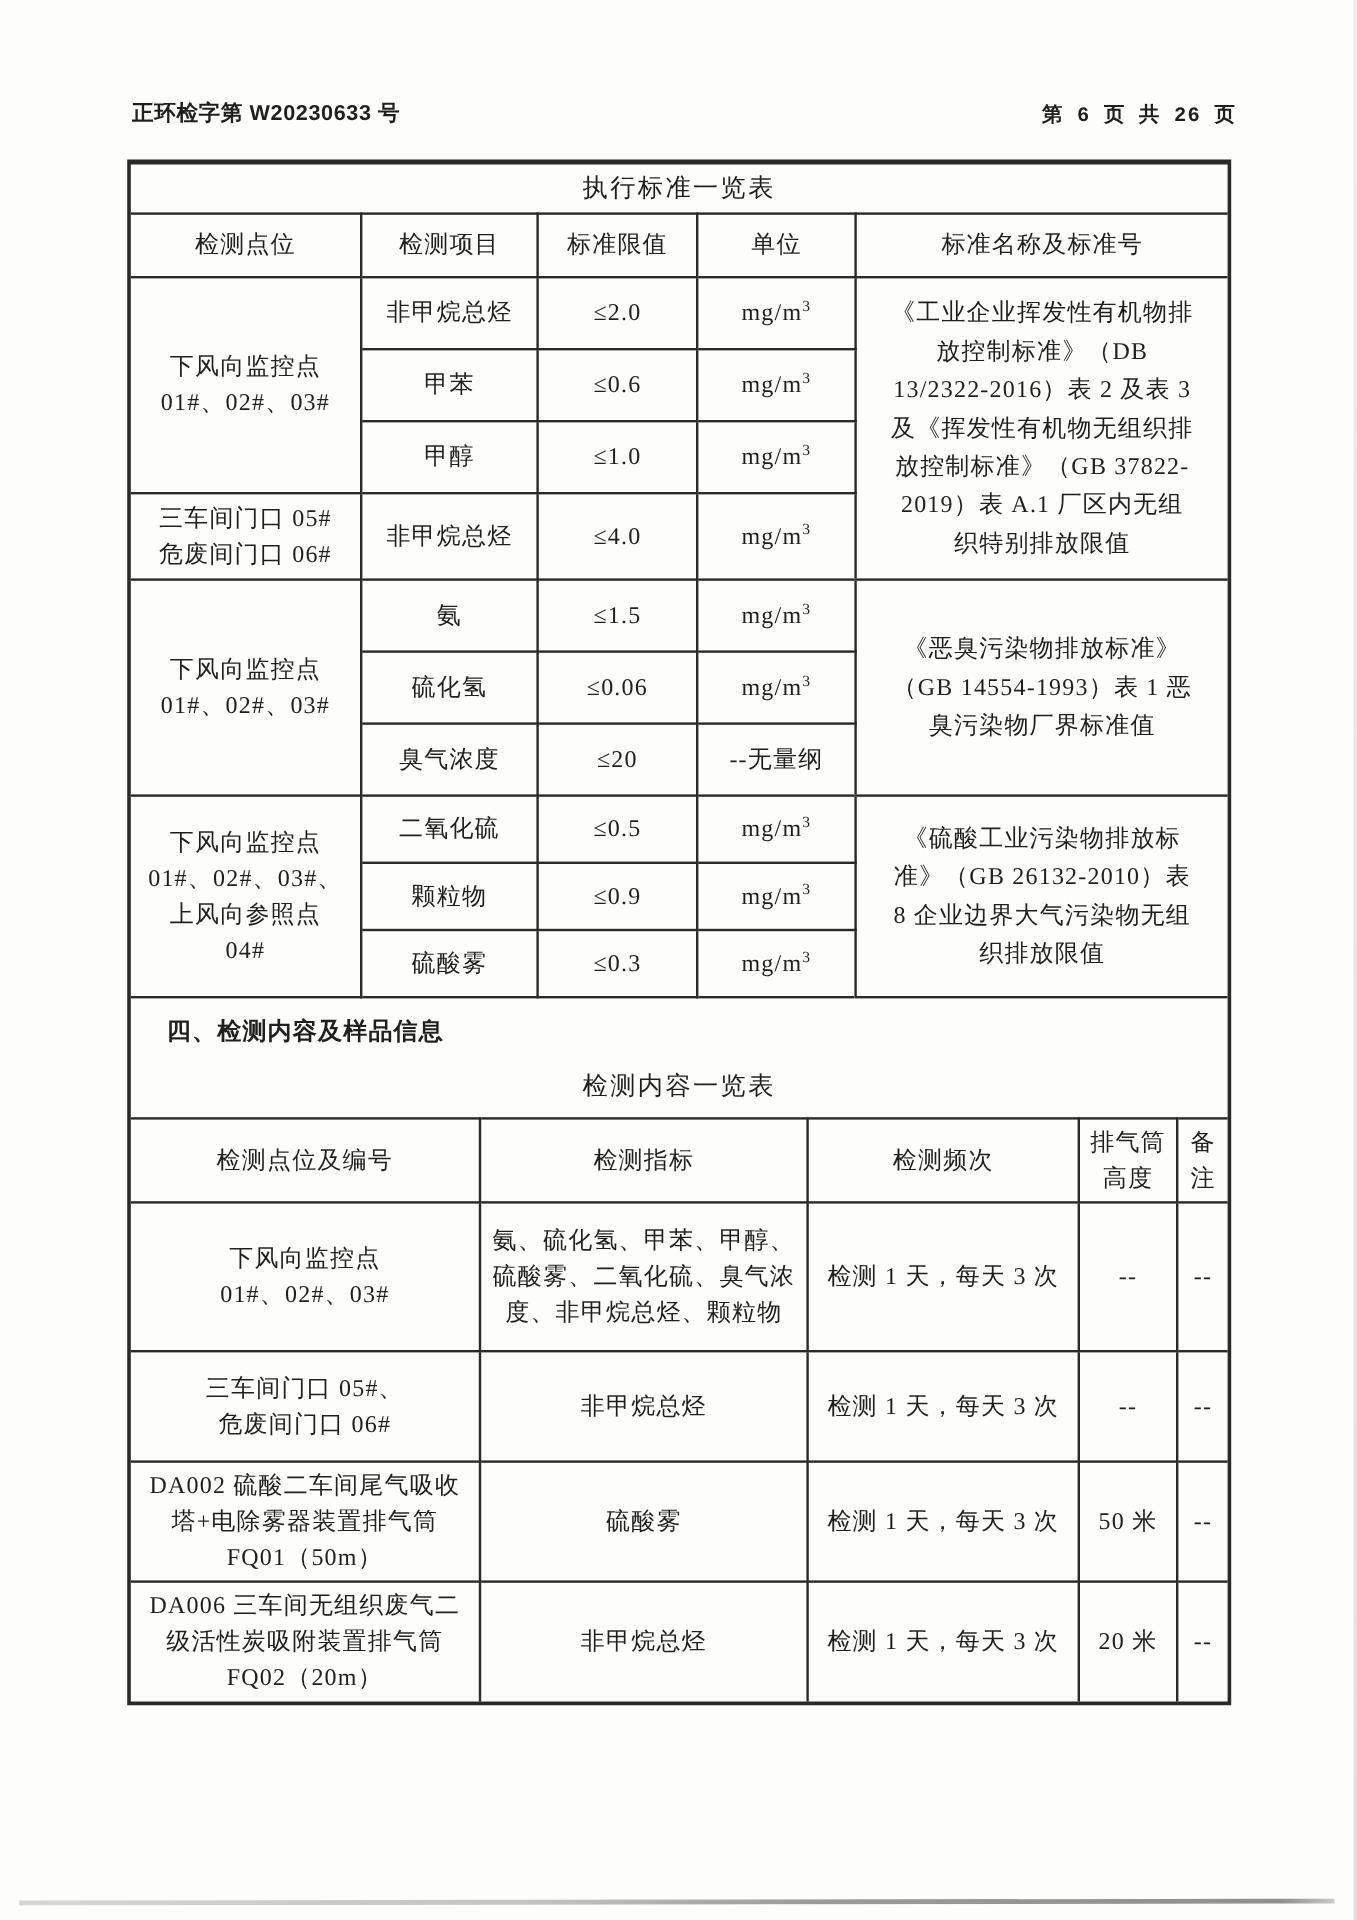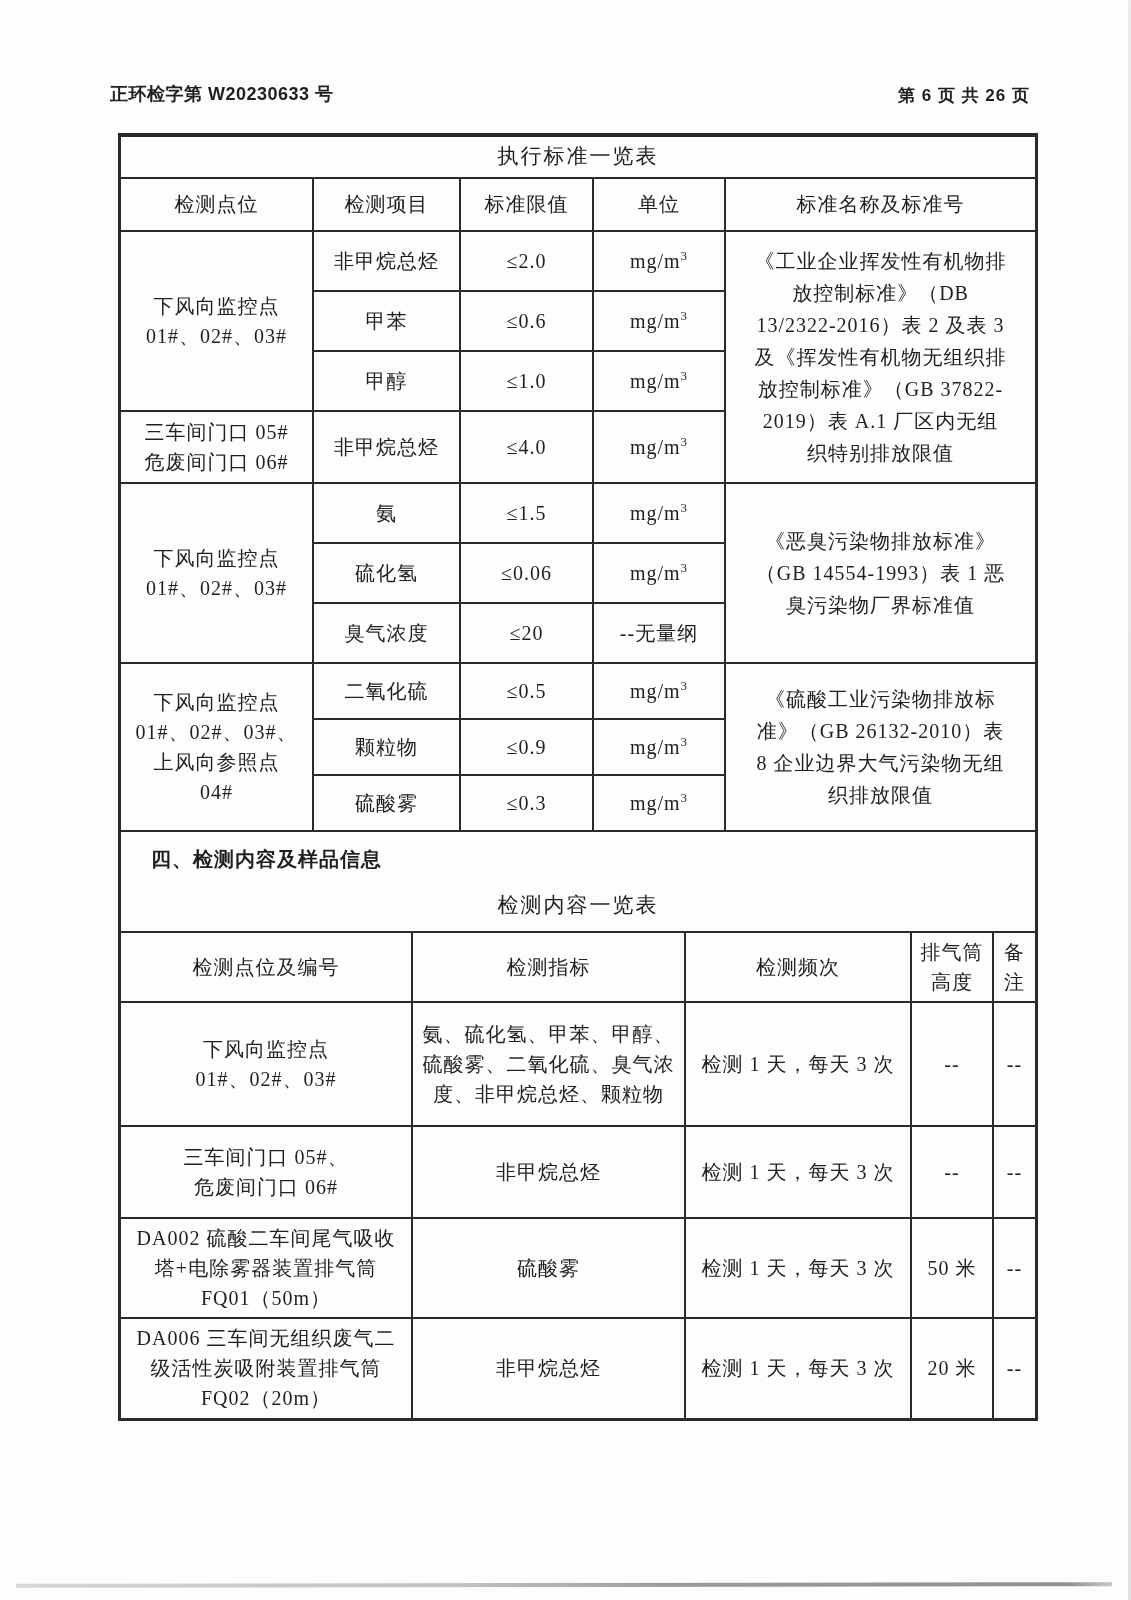--- a/index.html
+++ b/index.html
@@ -21,26 +21,26 @@
     background:var(--paper);
   }
   
   .doc-number{
     position:absolute;left:110px;top:82px;
     font-family:"Liberation Sans","DejaVu Sans",sans-serif;
     font-size:18px;font-weight:700;letter-spacing:.5px;
   }
   .page-number{
     position:absolute;right:101px;top:84px;
-    font-family:Liberation Sans, sans-serif;
+    font-family:Liberation Mono, monospace;
     font-size:17px;font-weight:700;letter-spacing:1px;
   }
   
   .frame{
-    position:absolute;left:118px;top:133px;width:920px;
+    position:absolute;left:106px;top:133px;width:920px;
     box-sizing:border-box;
     border:3px solid var(--line);
     border-top-width:4px;
     border-bottom-width:3px;
     background:var(--paper);
   }
   table{border-collapse:collapse;table-layout:fixed;width:914px;}
   td{
     border-right:2px solid var(--line);
     border-bottom:2px solid var(--line);

